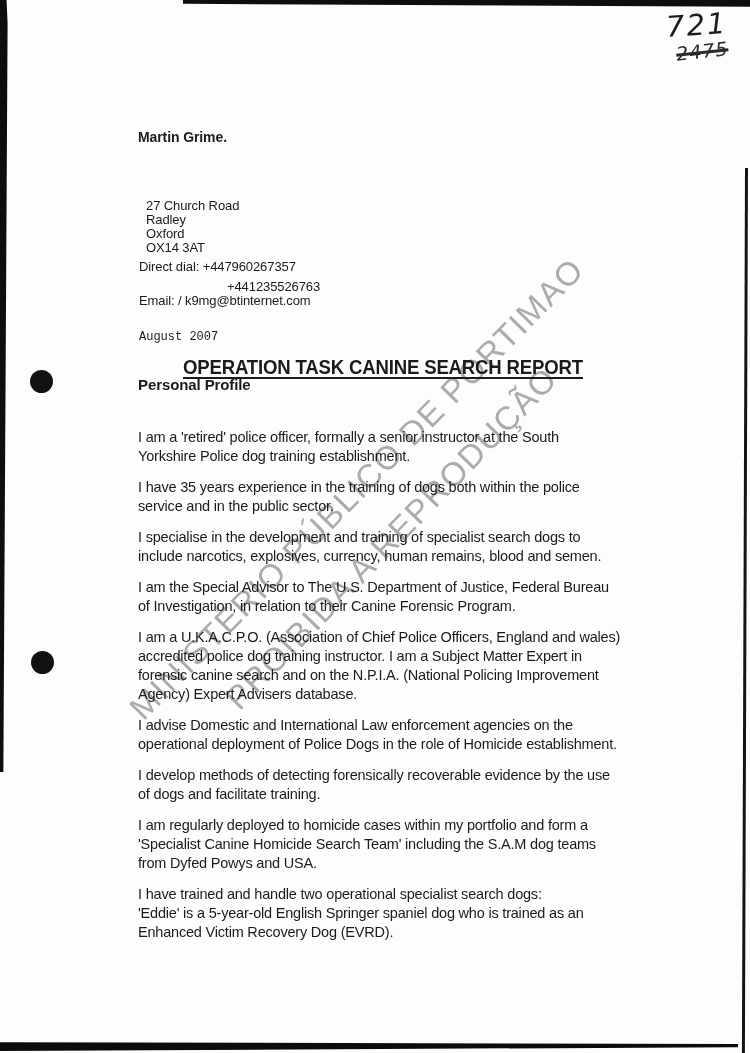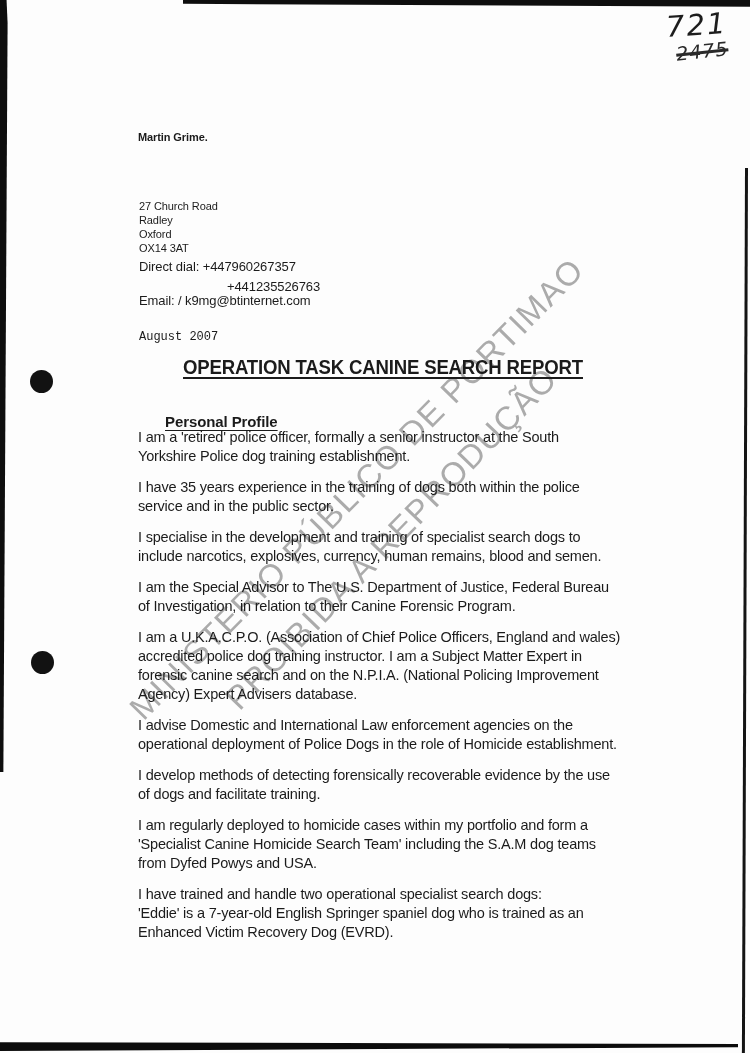--- a/index.html
+++ b/index.html
@@ -64,26 +64,26 @@
     letter-spacing: 1.5px; white-space: nowrap;
     color: rgba(112,112,112,0.58);
     transform-origin: 0 100%;
   }
   .wm-1 { left: 150px; top: 688px; transform: rotate(-45.5deg); }
   .wm-2 { left: 246px; top: 678px; transform: rotate(-46deg); }
 
   
   .letterhead {
     position: absolute; left: 138px; top: 128px;
-    font-weight: bold; font-size: 11px; line-height: 19px;
+    font-weight: bold; font-size: 14px; line-height: 19px;
     letter-spacing: -0.1px;
   }
   .address {
-    position: absolute; left: 139px; top: 199px;
-    font-size: 11px; line-height: 14px; white-space: pre-line;
+    position: absolute; left: 146px; top: 199px;
+    font-size: 13px; line-height: 14px; white-space: pre-line;
     letter-spacing: -0.1px;
   }
   .dial-block {
     position: absolute; left: 139px; top: 260px;
     font-size: 13px; line-height: 14px; letter-spacing: -0.1px;
   }
   .dial-line2 { padding-left: 88px; margin-top: 6px; }
   .report-date {
     position: absolute; left: 139px; top: 330px;
     font-size: 12px; letter-spacing: 0; font-family: Liberation Mono, monospace;
@@ -94,25 +94,24 @@
     position: absolute; left: 75px; top: 356px; width: 616px;
     text-align: center;
     font-size: 20px; font-weight: bold;
     text-decoration: underline; text-underline-offset: 3px;
     text-decoration-thickness: 2px;
     letter-spacing: -0.2px;
     transform: scaleX(0.93);
     white-space: nowrap;
   }
   .section-heading {
-    position: absolute; left: 138px; top: 413px;
+    position: absolute; left: 138px; top: 376px;
     font-size: 15px; font-weight: bold;
-    text-decoration: underline; text-underline-offset: 3px;
+    text-underline-offset: 3px;
     letter-spacing: -0.1px;
-    margin-left: 27px;
   }
   .paragraphs {
     position: absolute; left: 138px; top: 428px; width: 520px;
     font-size: 14.5px; line-height: 19px; letter-spacing: -0.2px;
   }
   .paragraphs p { margin: 0 0 12px 0; white-space: pre-line; }
 </style>
 </head>
 <body>
 
@@ -165,17 +164,17 @@
 forensic canine search and on the N.P.I.A. (National Policing Improvement
 Agency) Expert Advisers database.</p>
     <p>I advise Domestic and International Law enforcement agencies on the
 operational deployment of Police Dogs in the role of Homicide establishment.</p>
     <p>I develop methods of detecting forensically recoverable evidence by the use
 of dogs and facilitate training.</p>
     <p>I am regularly deployed to homicide cases within my portfolio and form a
 'Specialist Canine Homicide Search Team' including the S.A.M dog teams
 from Dyfed Powys and USA.</p>
     <p>I have trained and handle two operational specialist search dogs:
-'Eddie' is a 7-year-old English Springer spaniel dog who is trained as an
+'Eddie' is a 5-year-old English Springer spaniel dog who is trained as an
 Enhanced Victim Recovery Dog (EVRD).</p>
   </div>
 
 </div>
 
 </body></html>

